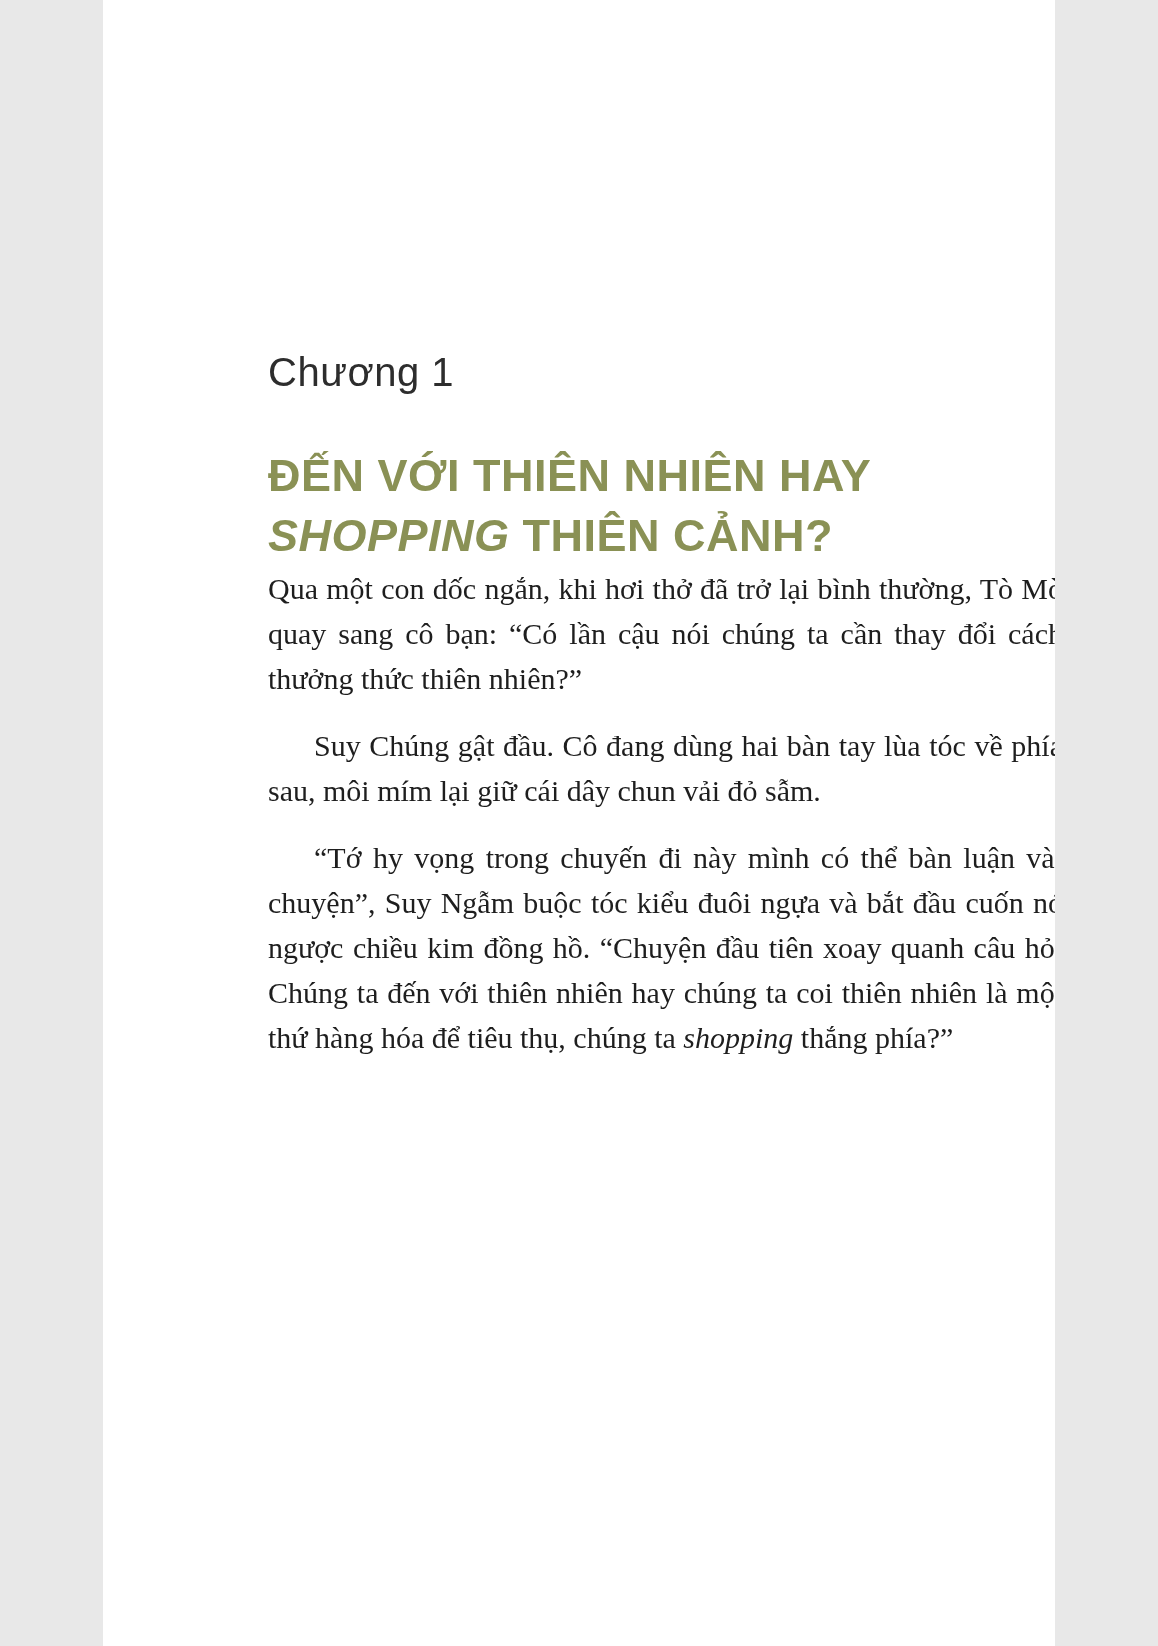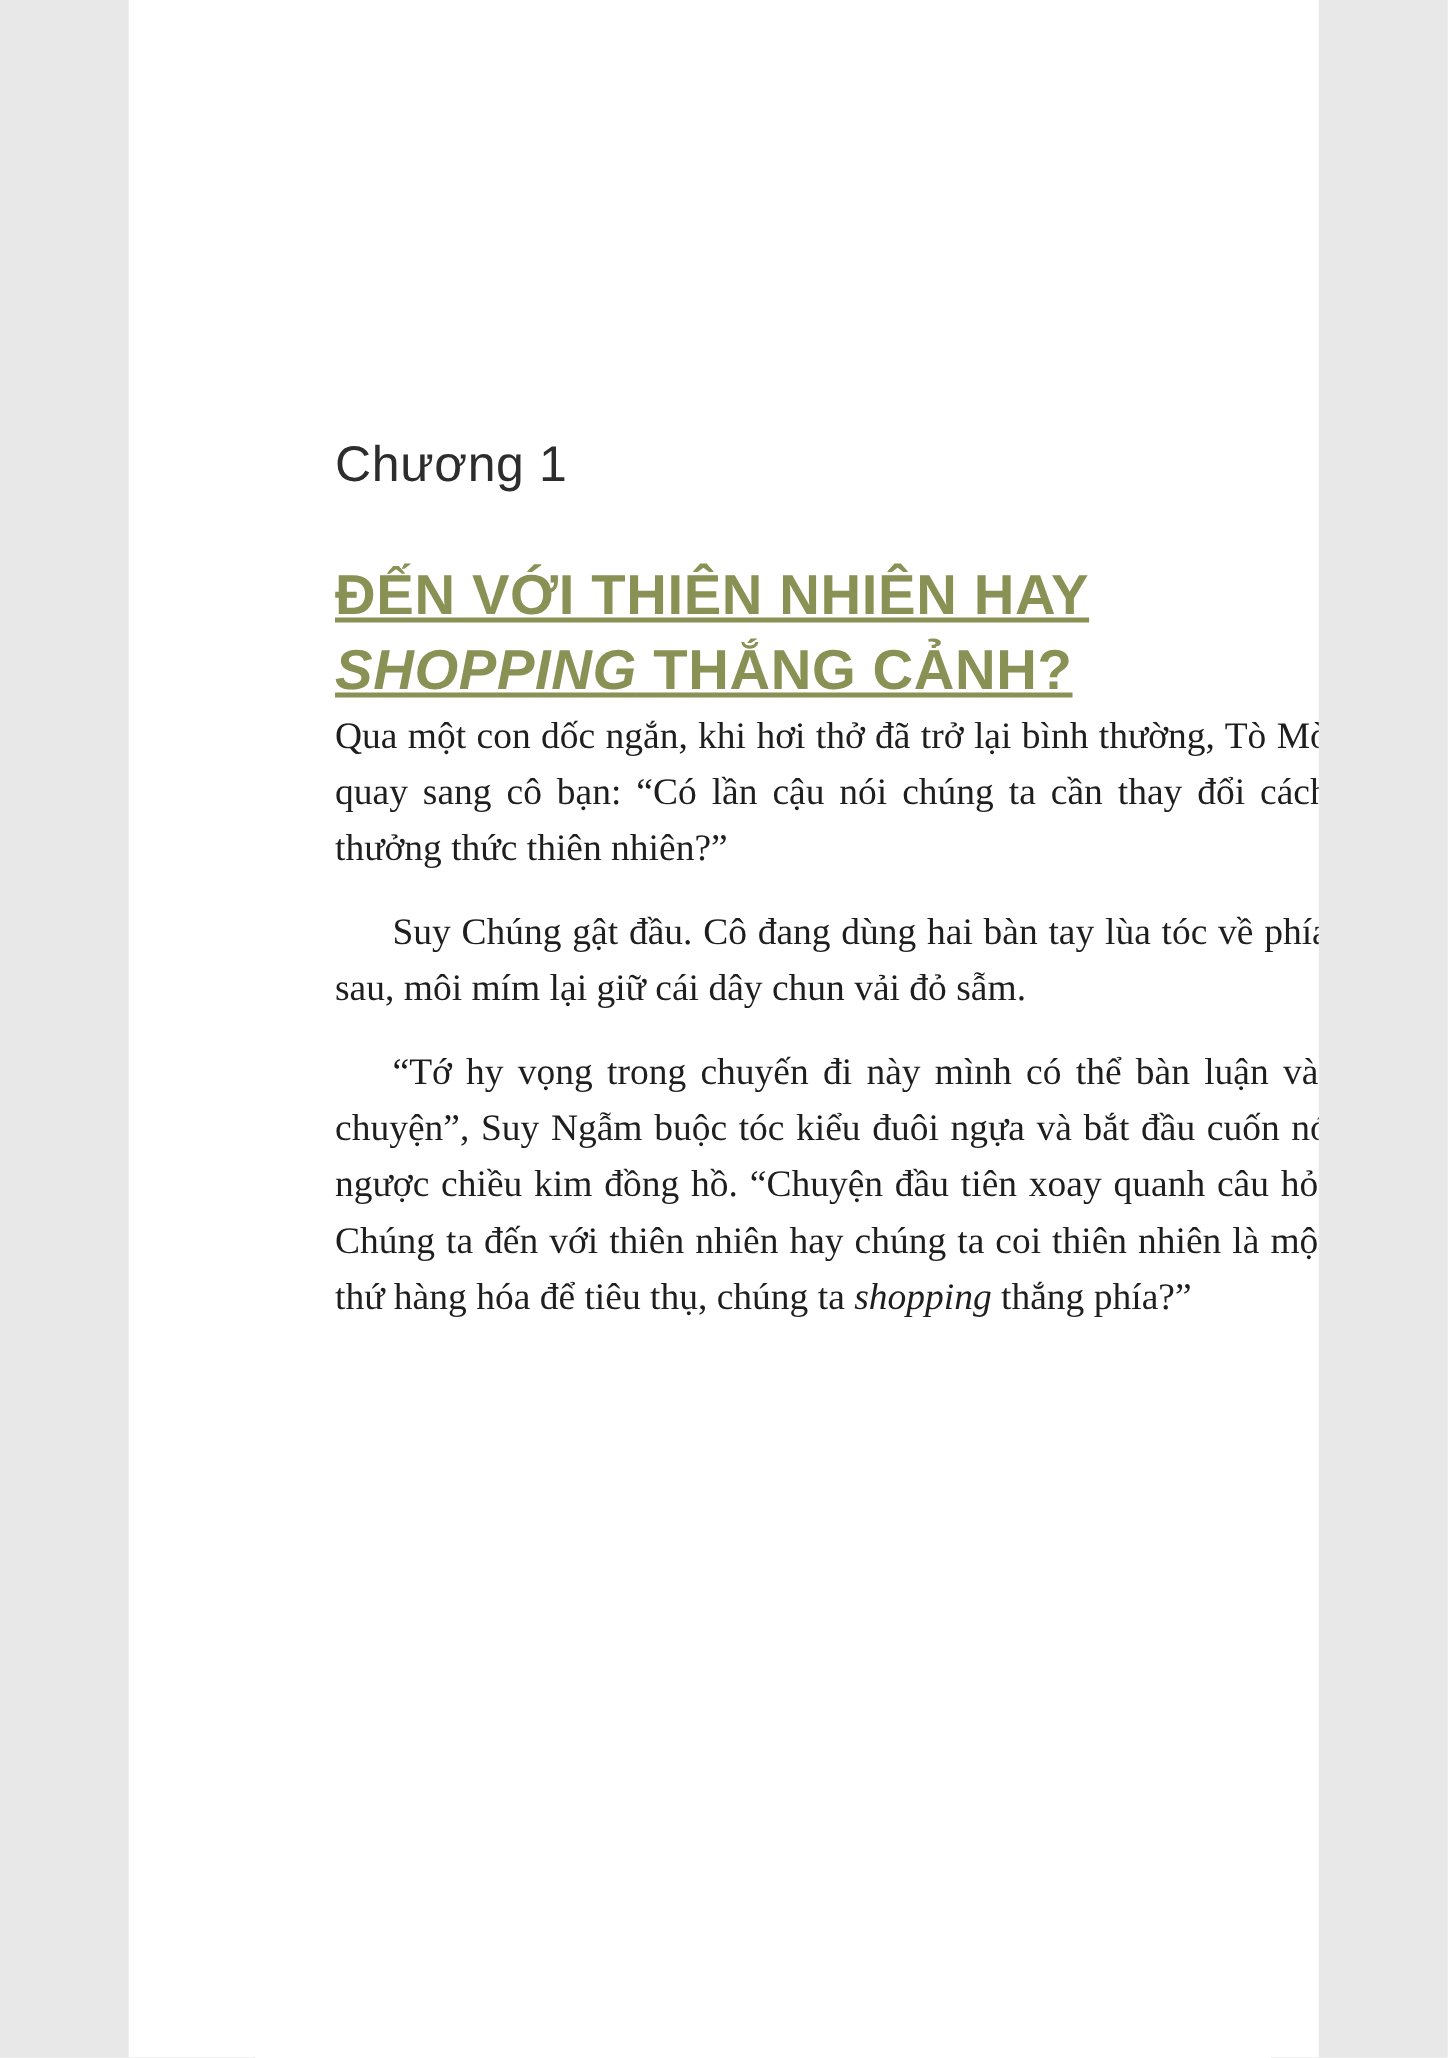--- a/index.html
+++ b/index.html
@@ -33,21 +33,20 @@
     margin-top: 52px;
     font-family: "Liberation Sans", "DejaVu Sans", sans-serif;
     font-size: 45px;
     font-weight: 700;
     letter-spacing: 0.5px;
     line-height: 60px;
     text-transform: none;
   }
   .chapter-title .title-line {
     white-space: nowrap;
-    text-decoration: underline;
   }
   .chapter-title em {
     font-style: italic;
   }
   .body-text {
     font-family: "Liberation Serif", "DejaVu Serif", serif;
     font-size: 30px;
     line-height: 45px;
     color: #1e1e1e;
     text-align: justify;
@@ -64,21 +63,21 @@
 </style>
 </head>
 <body>
 
 <div class="page">
   <div class="content">
     <div class="chapter-label">Chương 1</div>
 
     <div class="chapter-title" id="chapter-title" style="color: rgb(138, 145, 85);">
         <div class="title-line"><span>ĐẾN VỚI THIÊN NHIÊN HAY</span></div>
-        <div class="title-line"><em>SHOPPING</em><span> THẮNG CẢNH?</span></div>
+        <div class="title-line"><em>SHOPPING</em><span> THIÊN CẢNH?</span></div>
       </div>
 
     <div class="body-text" id="body-text" style="color: rgb(30, 30, 30);">
         <p><span>Qua một con dốc ngắn, khi hơi thở đã trở lại bình thường, Tò Mò quay sang cô bạn: “Có lần cậu nói chúng ta cần thay đổi cách thưởng thức thiên nhiên?”</span></p>
         <p class="indent"><span>Suy Chúng gật đầu. Cô đang dùng hai bàn tay lùa tóc về phía sau, môi mím lại giữ cái dây chun vải đỏ sẫm.</span></p>
         <p class="indent"><span>“Tớ hy vọng trong chuyến đi này mình có thể bàn luận vài chuyện”, Suy Ngẫm buộc tóc kiểu đuôi ngựa và bắt đầu cuốn nó ngược chiều kim đồng hồ. “Chuyện đầu tiên xoay quanh câu hỏi Chúng ta đến với thiên nhiên hay chúng ta coi thiên nhiên là một thứ hàng hóa để tiêu thụ, chúng ta </span><em>shopping</em><span> thắng phía?”</span></p>
       </div>
   </div>
 </div>
 

